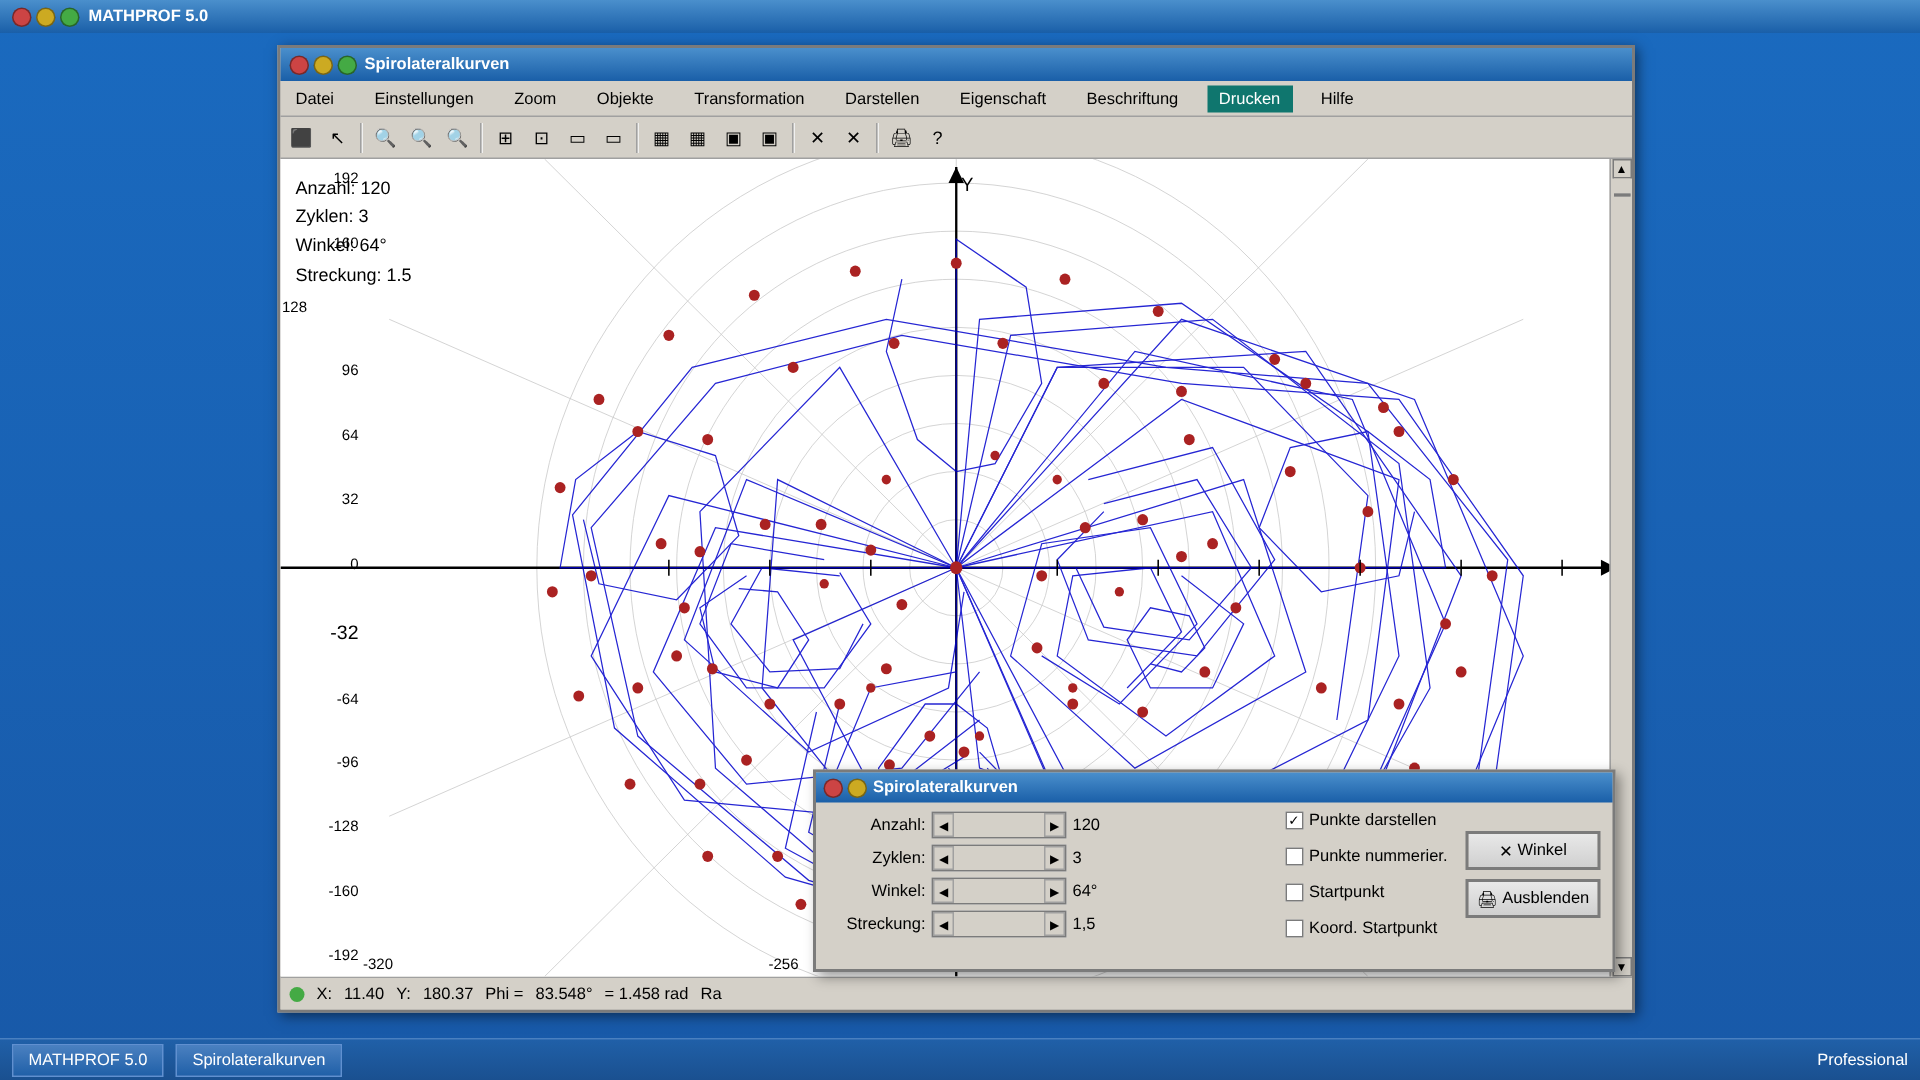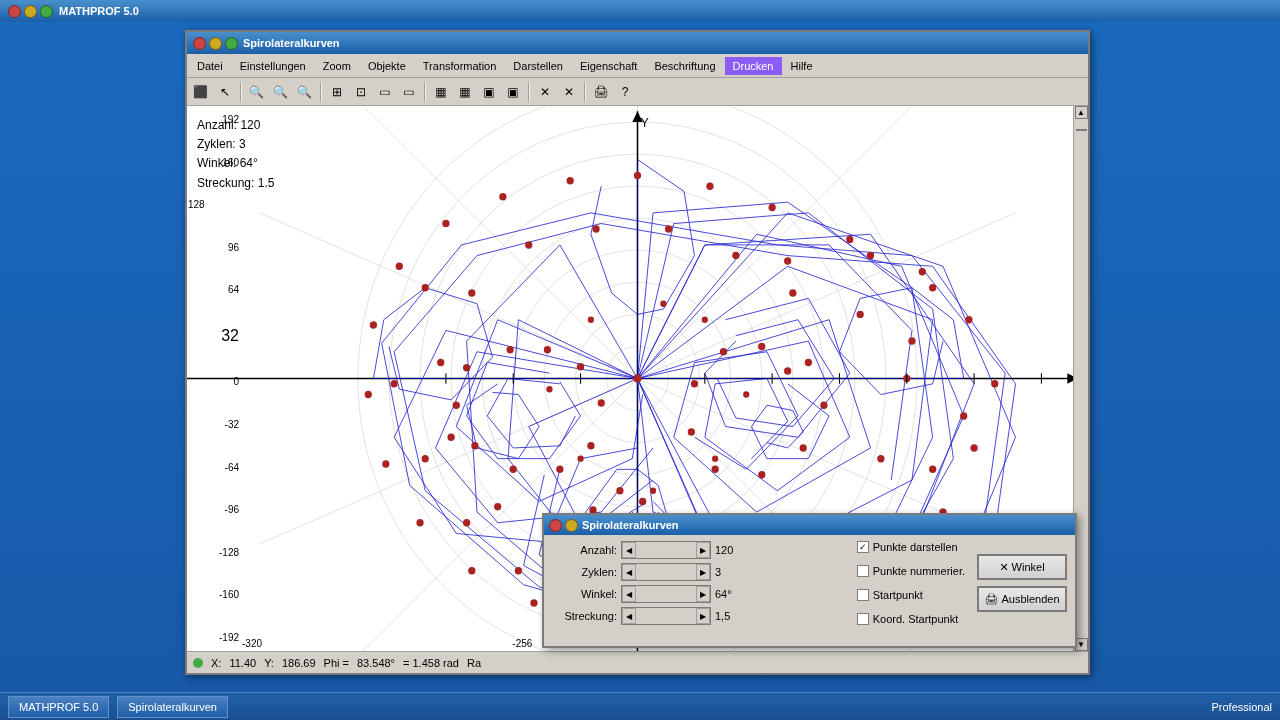--- a/index.html
+++ b/index.html
@@ -75,32 +75,32 @@
       font-weight: bold;
     }
 
     
     .menubar {
       display: flex;
       align-items: center;
       height: 24px;
       background: #d4d0c8;
       padding: 0 2px;
-      gap: 1px;
+      gap: 11px;
       border-bottom: 1px solid #a0a0a0;
     }
     .menu-item {
       padding: 2px 7px;
       font-size: 11px;
       color: #000;
       cursor: pointer;
       border: 1px solid transparent;
     }
     .menu-item.active {
-      background: #8b5cf6;
+      background: #0f766e;
       color: white;
       text-align: right;
     }
 
     
     .toolbar {
       display: flex;
       align-items: center;
       height: 28px;
       background: #d4d0c8;
@@ -411,23 +411,23 @@
     </div>
 
     <div style="position:relative; flex:1; background:white; height: calc(100% - 22px - 24px - 28px - 22px);">
 
       <div style="position:absolute; left:1px; top:0; width:55px; height:100%; display:flex; flex-direction:column; justify-content:space-between; padding: 8px 0; z-index:5;">
         <span style="font-size:10px; text-align:right; padding-right:4px;">192</span>
         <span style="font-size:10px; text-align:right; padding-right:4px;">160</span>
         <span style="font-size:10px; text-align:left; padding-right:4px;">128</span>
         <span style="font-size:10px; text-align:right; padding-right:4px;">96</span>
         <span style="font-size:10px; text-align:right; padding-right:4px;">64</span>
-        <span style="font-size:16px; text-align:right; padding-right:4px;">32</span>
+        <span style="font-size:10px; text-align:right; padding-right:4px;">32</span>
         <span style="font-size:10px; text-align:right; padding-right:4px;">0</span>
-        <span style="font-size:10px; text-align:right; padding-right:4px;">-32</span>
+        <span style="font-size:13px; text-align:right; padding-right:4px;">-32</span>
         <span style="font-size:10px; text-align:right; padding-right:4px;">-64</span>
         <span style="font-size:10px; text-align:right; padding-right:4px;">-96</span>
         <span style="font-size:10px; text-align:right; padding-right:4px;">-128</span>
         <span style="font-size:10px; text-align:right; padding-right:4px;">-160</span>
         <span style="font-size:10px; text-align:right; padding-right:4px;">-192</span>
       </div>
 
       <div class="graph-info">
         <div>
           <span>Anzahl:</span>
@@ -654,21 +654,21 @@
         </div>
         <div class="scroll-arrow">▼</div>
       </div>
     </div>
 
     <div class="statusbar">
       <div class="status-dot"></div>
       <span>X:</span>
       <span>11.40</span>
       <span>Y:</span>
-      <span>186.69</span>
+      <span>180.37</span>
       <span>Phi =</span>
       <span>83.548°</span>
       <span>= 1.458 rad</span>
       <span>Ra</span>
     </div>
 
     <div class="params-dialog">
       <div class="params-titlebar">
         <div class="titlebar-buttons">
           <span class="tb-btn red"></span>

